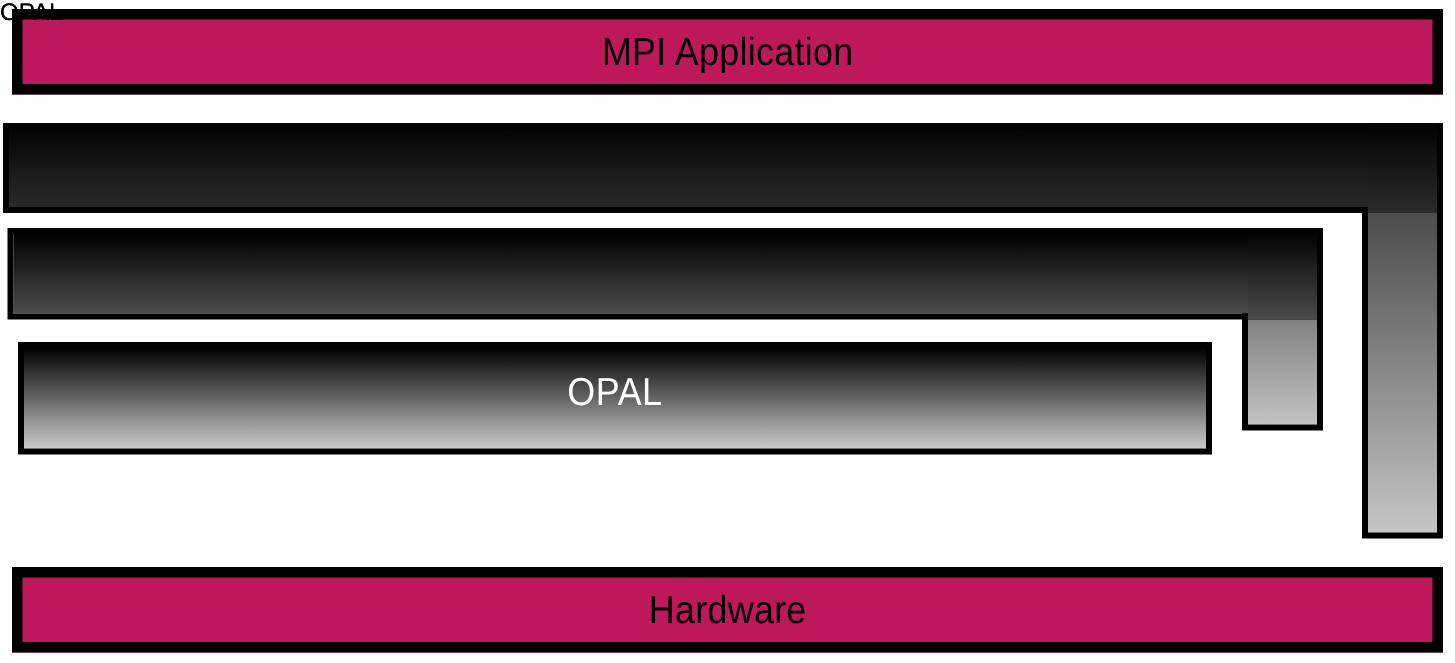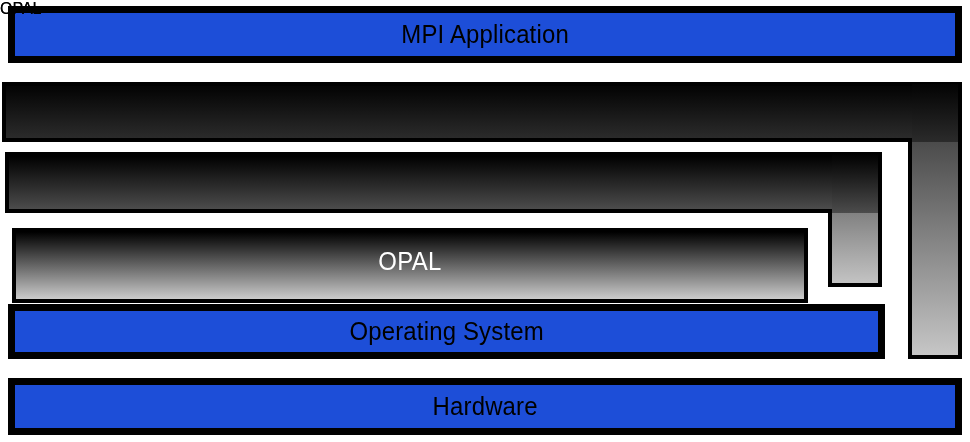--- a/index.html
+++ b/index.html
@@ -12,21 +12,21 @@
     width: 970px;
     height: 442px;
     background: #ffffff;
     font-family: "Liberation Sans", "DejaVu Sans", sans-serif;
     overflow: hidden;
   }
 
   
   .plainbox {
     position: absolute;
-    background: #1d4ed8;
+    background: #be185d;
     border: 7px solid #000000;
     box-sizing: border-box;
     display: flex;
     align-items: center;
     justify-content: center;
   }
   .plainbox .label {
     color: #000000;
     font-size: 26px;
     font-weight: 400;
@@ -116,21 +116,18 @@
     
     <div class="seam orte-grad" style="left:832px; top:154px; width:46px; height:59px;"></div>
 
     <span class="label" style="left:5px; width:823px; top:169px;">OPAL</span>
   </div>
 
   <div class="gradband opal-grad" style="left:12px; top:228px; width:796px; height:75px;">
     <span class="label" style="top:14px;">OPAL</span>
   </div>
 
-  <div class="plainbox" style="left:8px; top:304px; width:877px; height:55px;">
-    <span class="label">Operating System</span>
-  </div>
 
   <div class="plainbox" style="left:8px; top:378px; width:954px; height:57px;">
     <span class="label">Hardware</span>
   </div>
 
 </div>
 
 </body></html>

